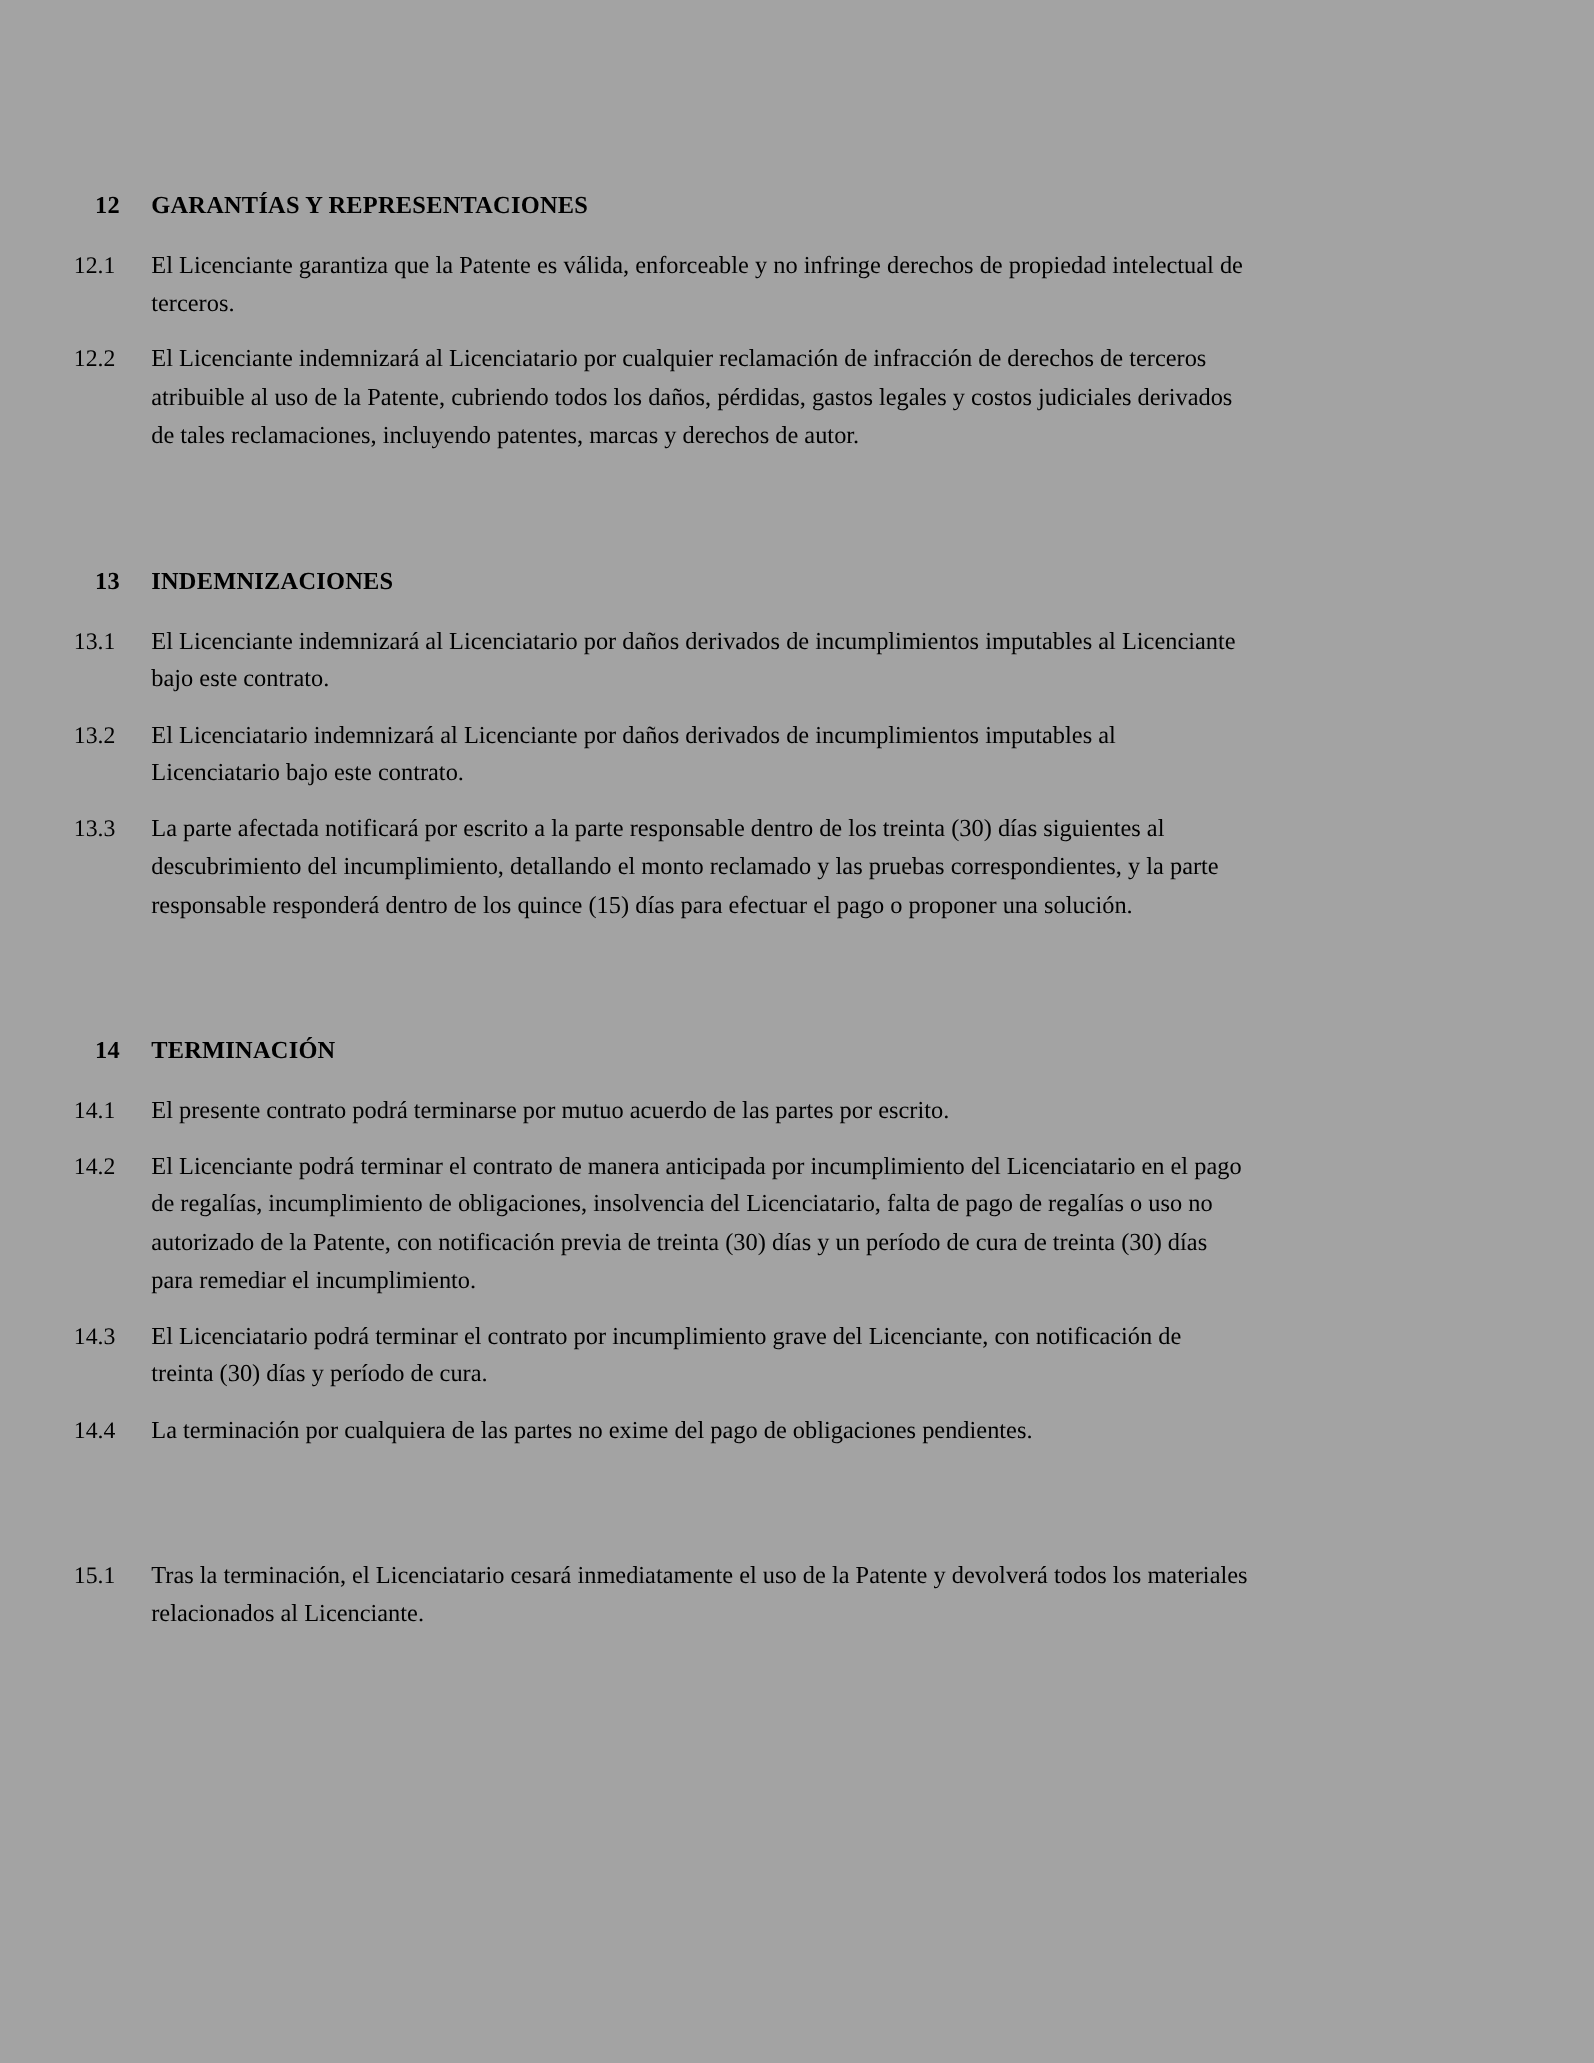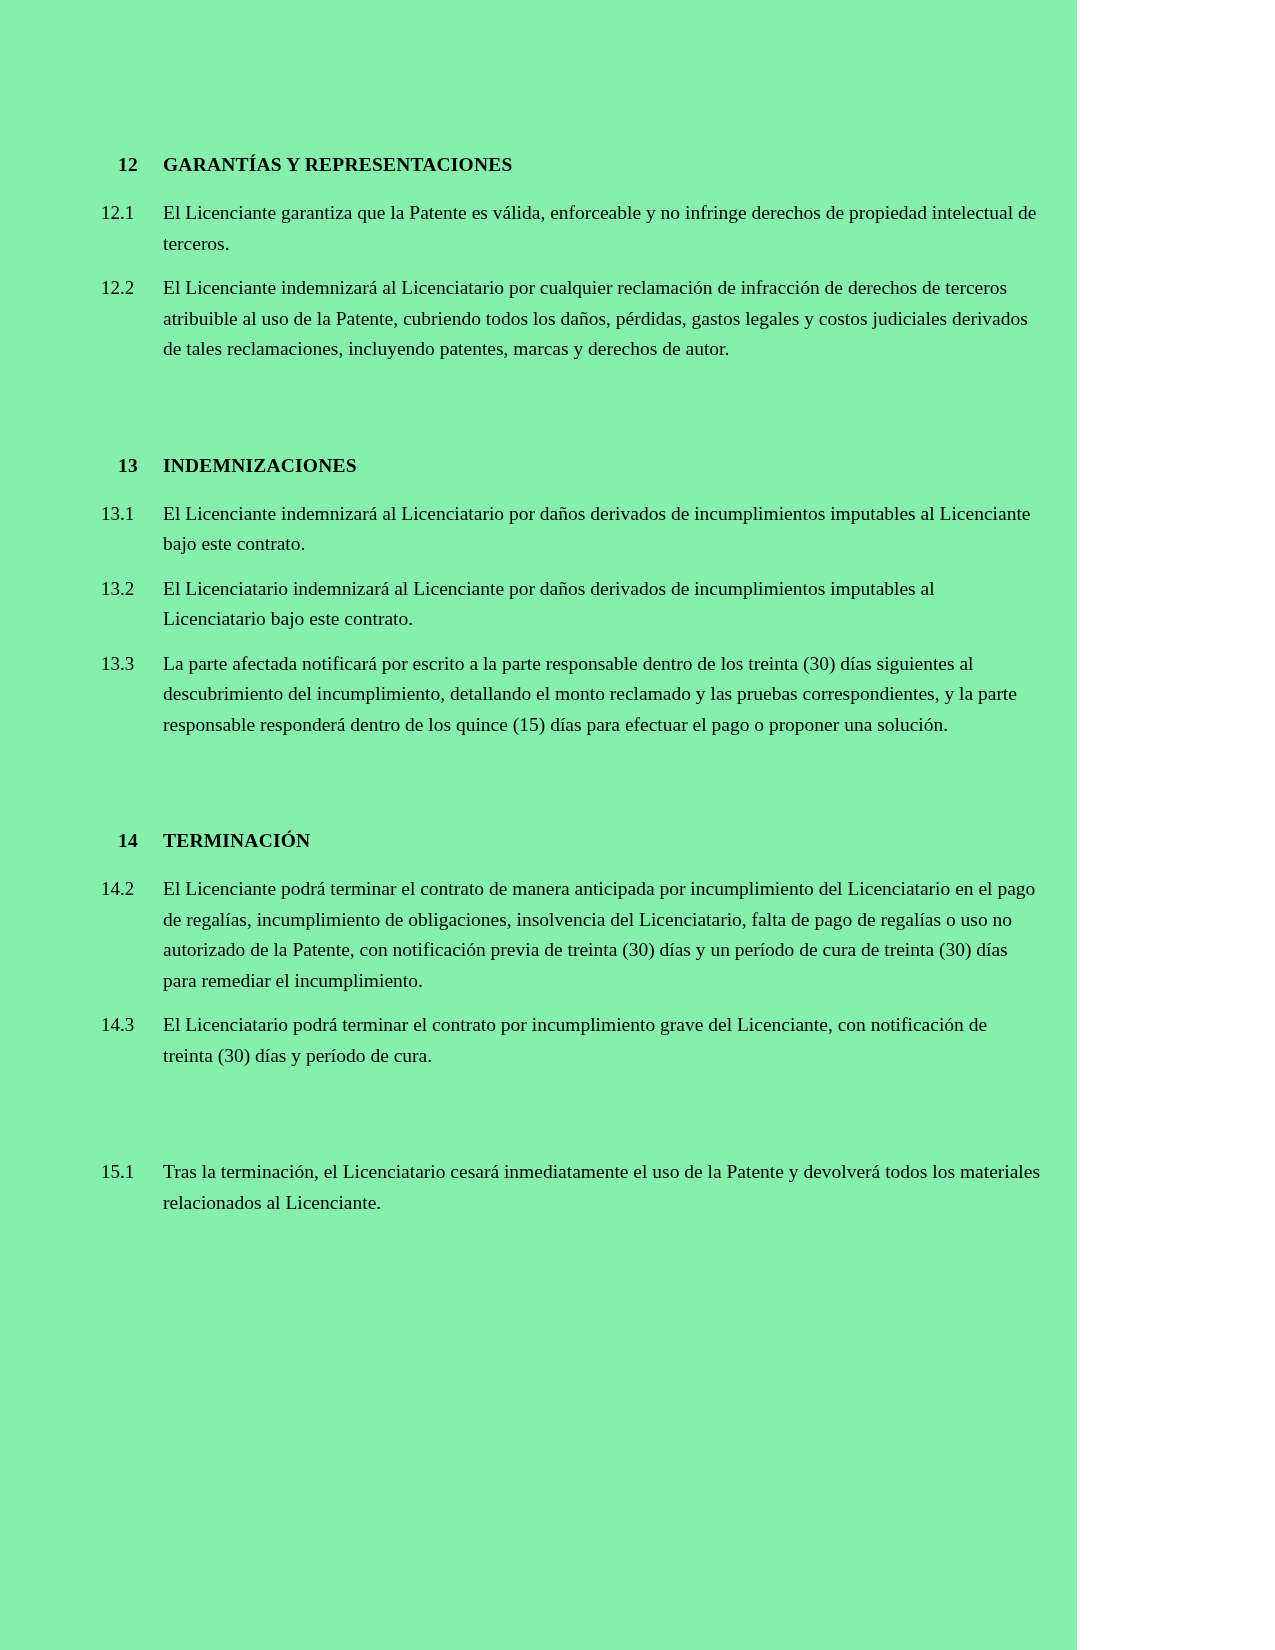--- a/index.html
+++ b/index.html
@@ -11,25 +11,25 @@
   body {
     width: 1275px;
     height: 1650px;
     font-family: "Liberation Serif", "DejaVu Serif", serif;
     color: #000000;
     -webkit-font-smoothing: antialiased;
   }
 
   .page {
     position: relative;
-    width: 1077px;
+    width: 1275px;
     height: 1650px;
     box-sizing: border-box;
-    padding: 150px 200px 0 101px;
-    background: #86efac;
+    padding: 150px 200px 0 59px;
+    background: #a3a3a3;
   }
 
   .doc-body {
     width: 940px;
   }
 
   
   .section {
     margin: 0 0 0 0;
   }
@@ -121,26 +121,34 @@
           <span class="num">13.3</span>
           <span class="text">La parte afectada notificará por escrito a la parte responsable dentro de los treinta (30) días siguientes al descubrimiento del incumplimiento, detallando el monto reclamado y las pruebas correspondientes, y la parte responsable responderá dentro de los quince (15) días para efectuar el pago o proponer una solución.</span>
         </div>
       </div>
       <div class="section">
         <div class="section-heading">
           <span class="num">14</span>
           <span class="title">TERMINACIÓN</span>
         </div>
         <div class="clause">
+          <span class="num">14.1</span>
+          <span class="text">El presente contrato podrá terminarse por mutuo acuerdo de las partes por escrito.</span>
+        </div>
+        <div class="clause">
           <span class="num">14.2</span>
           <span class="text">El <b>Licenciante</b> podrá terminar el contrato de manera anticipada por incumplimiento del <b>Licenciatario</b> en el pago de regalías, incumplimiento de obligaciones, insolvencia del <b>Licenciatario</b>, falta de pago de regalías o uso no autorizado de la <b>Patente</b>, con notificación previa de treinta (30) días y un período de cura de treinta (30) días para remediar el incumplimiento.</span>
         </div>
         <div class="clause">
           <span class="num">14.3</span>
           <span class="text">El Licenciatario podrá terminar el contrato por incumplimiento grave del Licenciante, con notificación de treinta (30) días y período de cura.</span>
+        </div>
+        <div class="clause">
+          <span class="num">14.4</span>
+          <span class="text">La terminación por cualquiera de las partes no exime del pago de obligaciones pendientes.</span>
         </div>
       </div>
       <div class="section">
         <div class="clause">
           <span class="num">15.1</span>
           <span class="text">Tras la terminación, el <b>Licenciatario</b> cesará inmediatamente el uso de la <b>Patente</b> y devolverá todos los materiales relacionados al <b>Licenciante</b>.</span>
         </div>
       </div>
     </div>
 </div>

